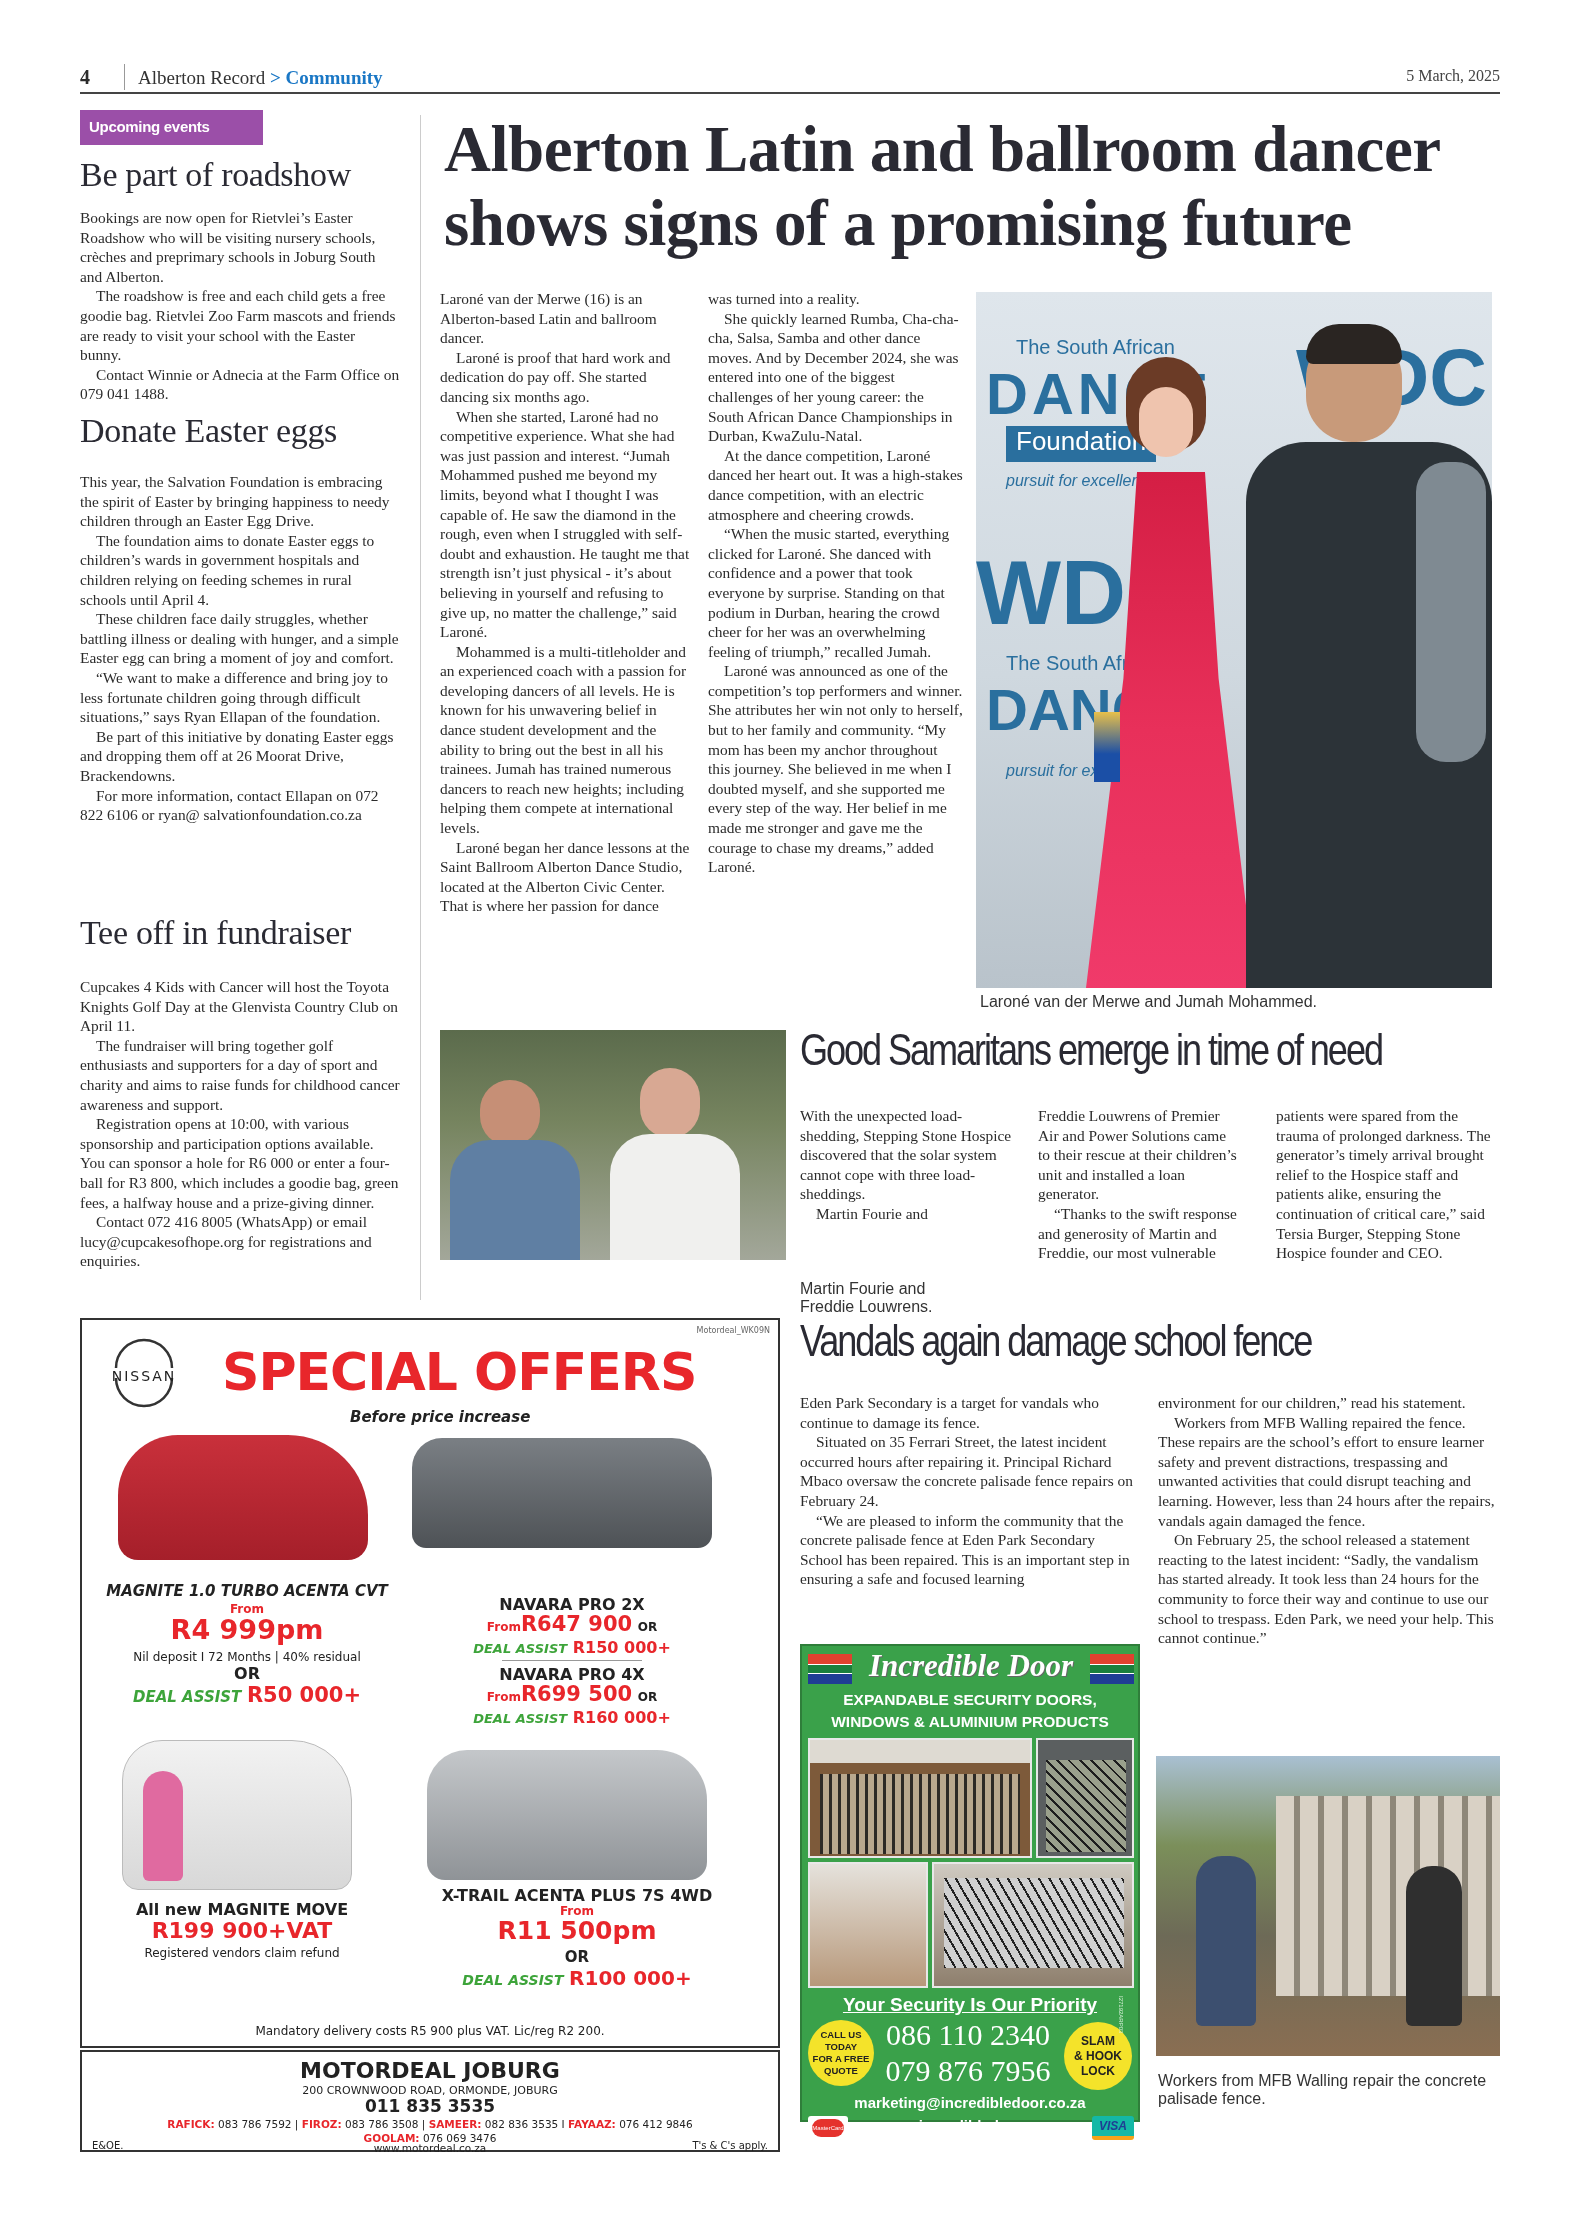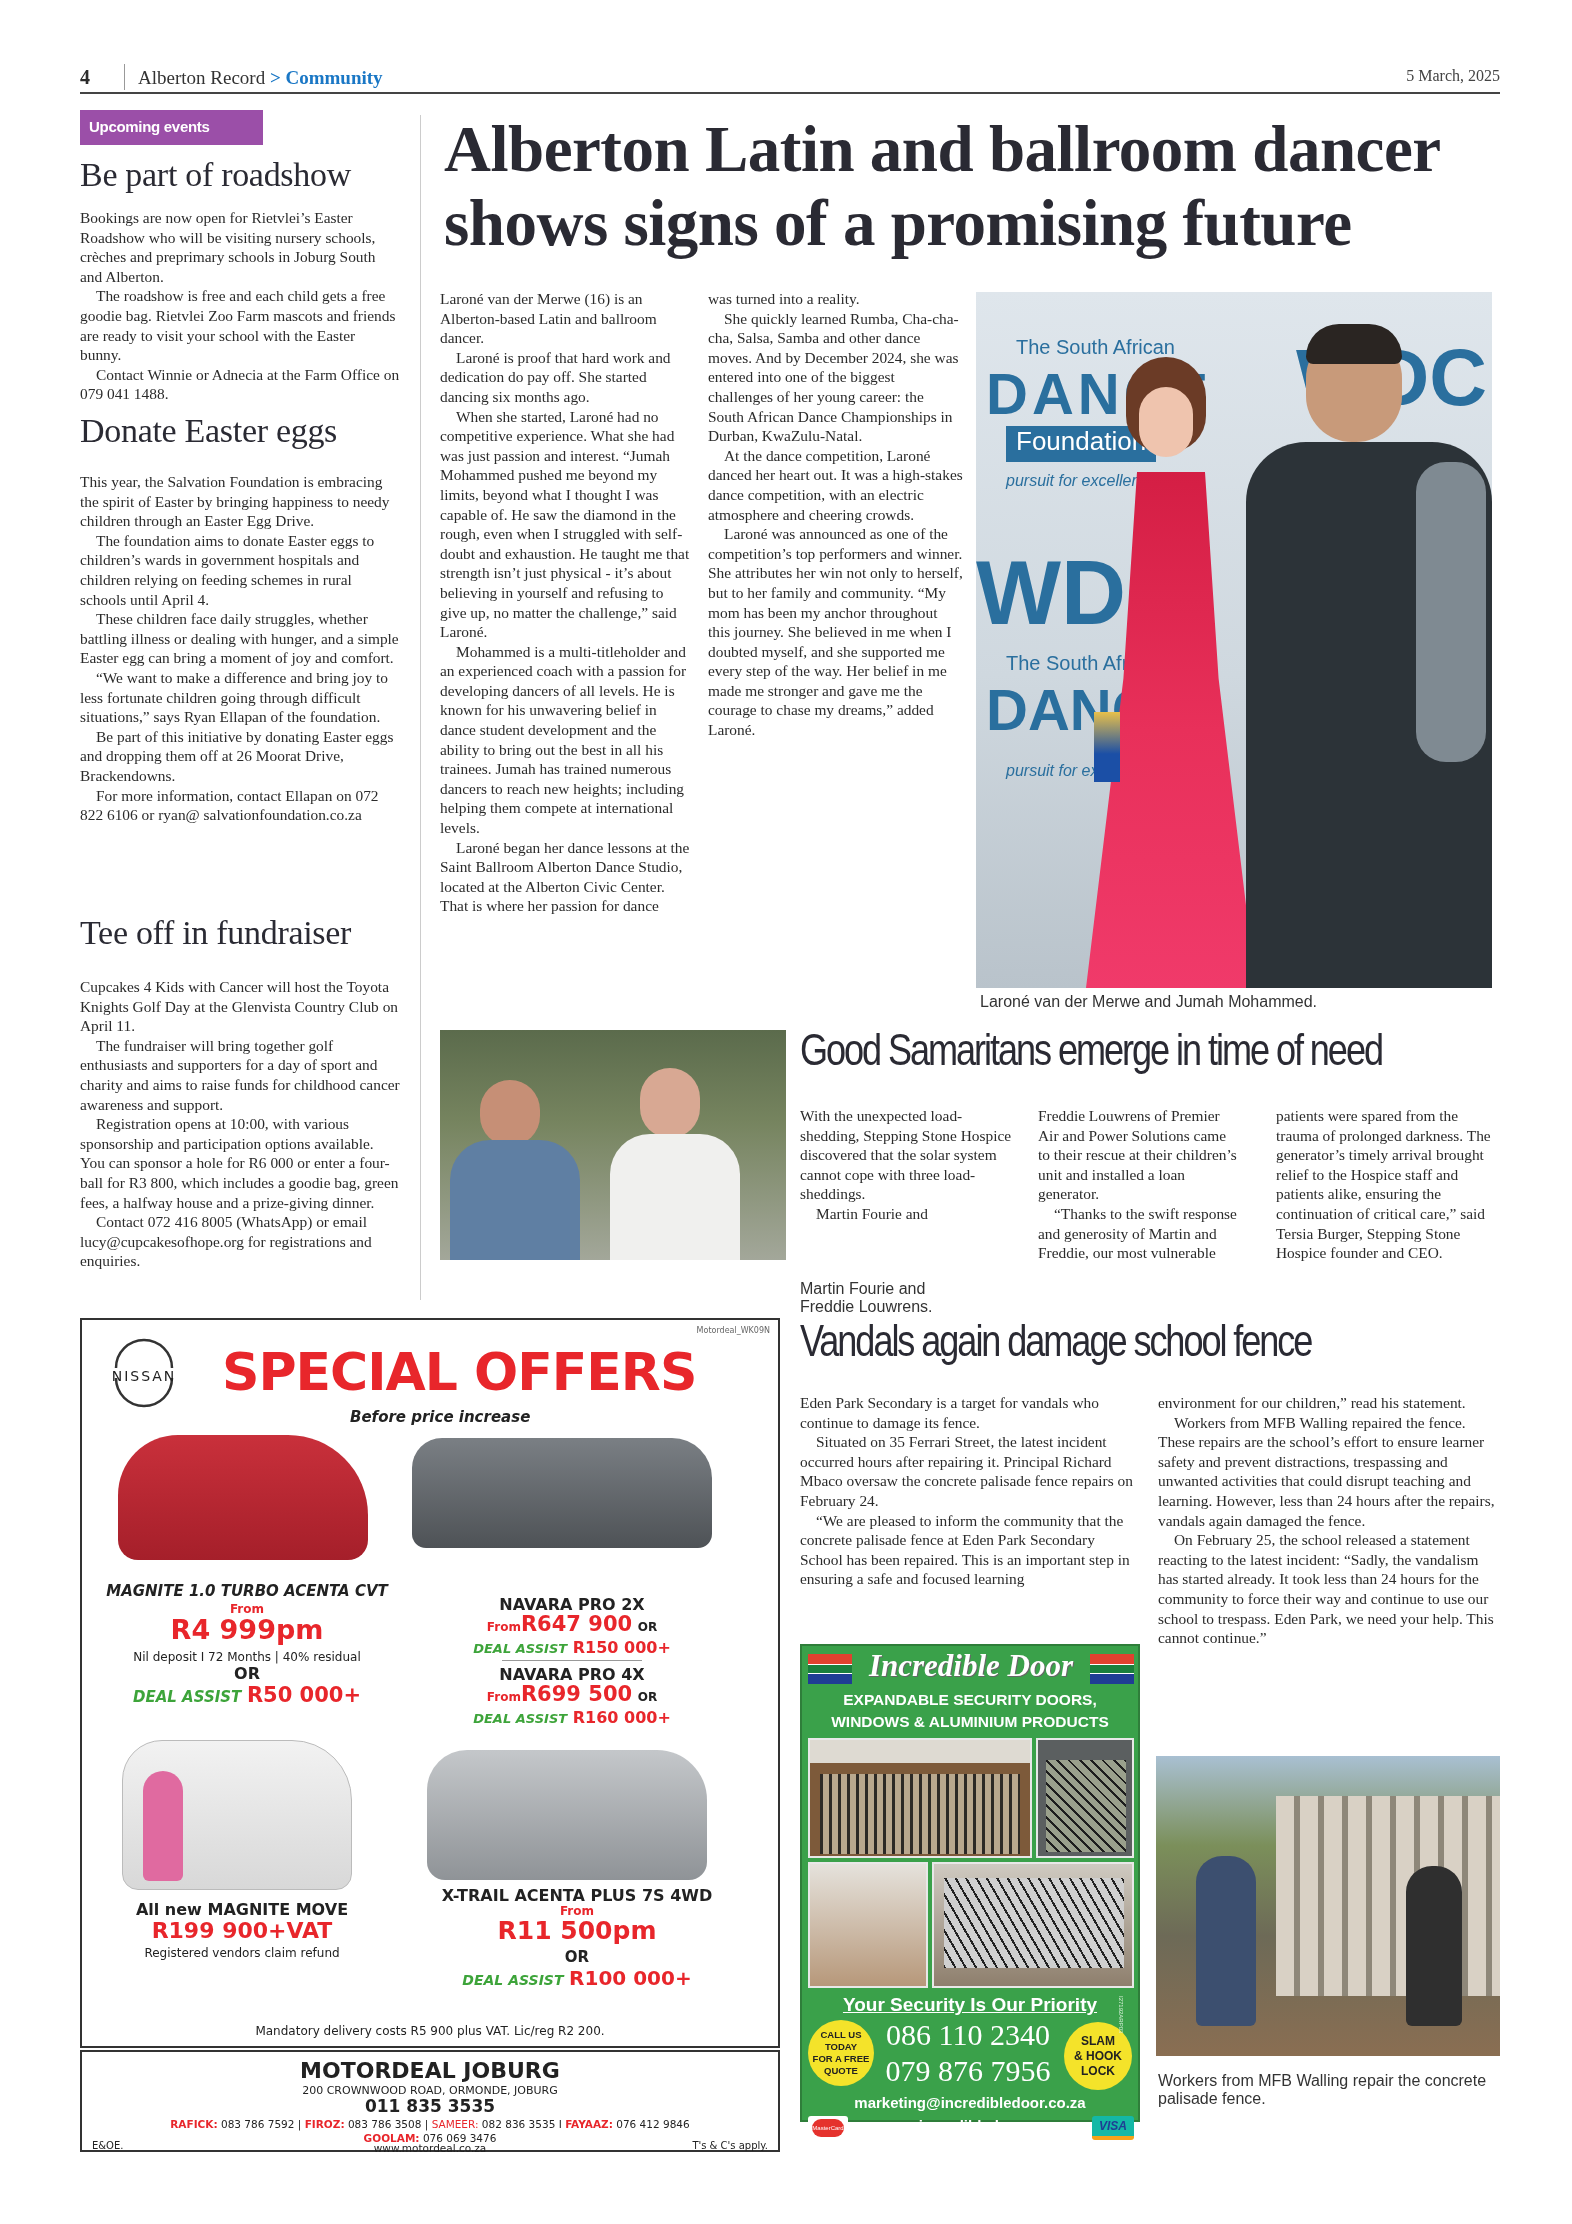--- a/index.html
+++ b/index.html
@@ -96,20 +96,21 @@
   <p>Laroné is proof that hard work and dedication do pay off. She started dancing six months ago.</p>
   <p>When she started, Laroné had no competitive experience. What she had was just passion and interest. “Jumah Mohammed pushed me beyond my limits, beyond what I thought I was capable of. He saw the diamond in the rough, even when I struggled with self-doubt and exhaustion. He taught me that strength isn’t just physical - it’s about believing in yourself and refusing to give up, no matter the challenge,” said Laroné.</p>
   <p>Mohammed is a multi-titleholder and an experienced coach with a passion for developing dancers of all levels. He is known for his unwavering belief in dance student development and the ability to bring out the best in all his trainees. Jumah has trained numerous dancers to reach new heights; including helping them compete at international levels.</p>
   <p>Laroné began her dance lessons at the Saint Ballroom Alberton Dance Studio, located at the Alberton Civic Center. That is where her passion for dance</p>
 </div>
 
 <div class="abs col" style="left:708px; top:289px; width:255px;">
   <p class="first">was turned into a reality.</p>
   <p>She quickly learned Rumba, Cha-cha-cha, Salsa, Samba and other dance moves. And by December 2024, she was entered into one of the biggest challenges of her young career: the South African Dance Championships in Durban, KwaZulu-Natal.</p>
   <p>At the dance competition, Laroné danced her heart out. It was a high-stakes dance competition, with an electric atmosphere and cheering crowds.</p>
+  <p>“When the music started, everything clicked for Laroné. She danced with confidence and a power that took everyone by surprise. Standing on that podium in Durban, hearing the crowd cheer for her was an overwhelming feeling of triumph,” recalled Jumah.</p>
   <p>Laroné was announced as one of the competition’s top performers and winner. She attributes her win not only to herself, but to her family and community. “My mom has been my anchor throughout this journey. She believed in me when I doubted myself, and she supported me every step of the way. Her belief in me made me stronger and gave me the courage to chase my dreams,” added Laroné.</p>
 </div>
 
 <div class="abs photo" style="left:976px; top:292px; width:516px; height:696px; background:linear-gradient(180deg,#dfe6ec 0%,#cfd8df 55%,#b9c3cb 100%);">
   <div style="position:absolute; left:0; top:30px; width:260px; height:180px; font-family:'Liberation Sans',sans-serif; color:#2a6f9e;">
     <div style="position:absolute; left:40px; top:14px; font-size:20px;">The South African</div>
     <div style="position:absolute; left:10px; top:38px; font-size:58px; font-weight:bold; letter-spacing:4px;">DANCE</div>
     <div style="position:absolute; left:30px; top:104px; width:150px; height:36px; background:#2a6f9e; color:#fff; font-size:26px; padding-left:10px;">Foundation</div>
     <div style="position:absolute; left:30px; top:150px; font-size:16px; font-style:italic;">pursuit for excellence</div>
   </div>
@@ -242,21 +243,21 @@
   <div style="position:absolute; left:0; top:704px; width:696px; text-align:center; font-size:12px; color:#222;">Mandatory delivery costs R5 900 plus VAT. Lic/reg R2 200.</div>
 </div>
 
 <div class="abs motordeal-box">
   <div style="position:absolute; left:0; top:6px; width:696px; text-align:center; font-size:22px; font-weight:bold; color:#222;">MOTORDEAL JOBURG</div>
   <div style="position:absolute; left:0; top:32px; width:696px; text-align:center; font-size:11px; color:#222;">200 CROWNWOOD ROAD, ORMONDE, JOBURG</div>
   <div style="position:absolute; left:0; top:44px; width:696px; text-align:center; font-size:17px; font-weight:bold; color:#222;">011 835 3535</div>
   <div style="position:absolute; left:0; top:66px; width:696px; text-align:center; font-size:10.5px; color:#222;">
     <span class="red" style="font-weight:bold;">RAFICK:</span> <span>083 786 7592</span> |
     <span class="red" style="font-weight:bold;">FIROZ:</span> <span>083 786 3508</span> |
-    <span class="red" style="font-weight:normal;">SAMEER:</span> <span>082 836 3535</span> I
+    <span class="red" style="font-weight:bold;">SAMEER:</span> <span>082 836 3535</span> I
     <span class="red" style="font-weight:bold;">FAYAAZ:</span> <span>076 412 9846</span>
   </div>
   <div style="position:absolute; left:0; top:80px; width:696px; text-align:center; font-size:10.5px; color:#222;">
     <span class="red" style="font-weight:bold;">GOOLAM:</span> <span>076 069 3476</span>
   </div>
   <div style="position:absolute; left:10px; top:88px; font-size:10px; color:#222;">E&amp;OE.</div>
   <div style="position:absolute; left:0; top:90px; width:696px; text-align:center; font-size:10.5px; color:#222;">www.motordeal.co.za</div>
   <div style="position:absolute; right:10px; top:88px; font-size:10px; color:#222;">T's &amp; C's apply.</div>
 </div>
 

